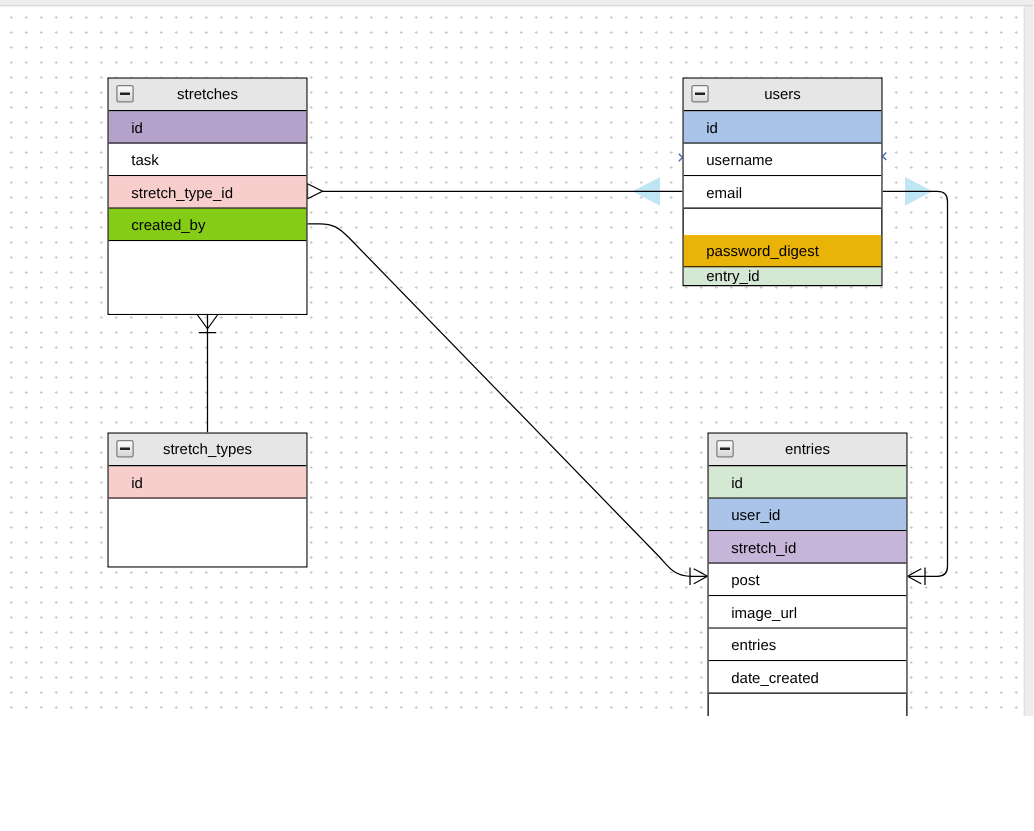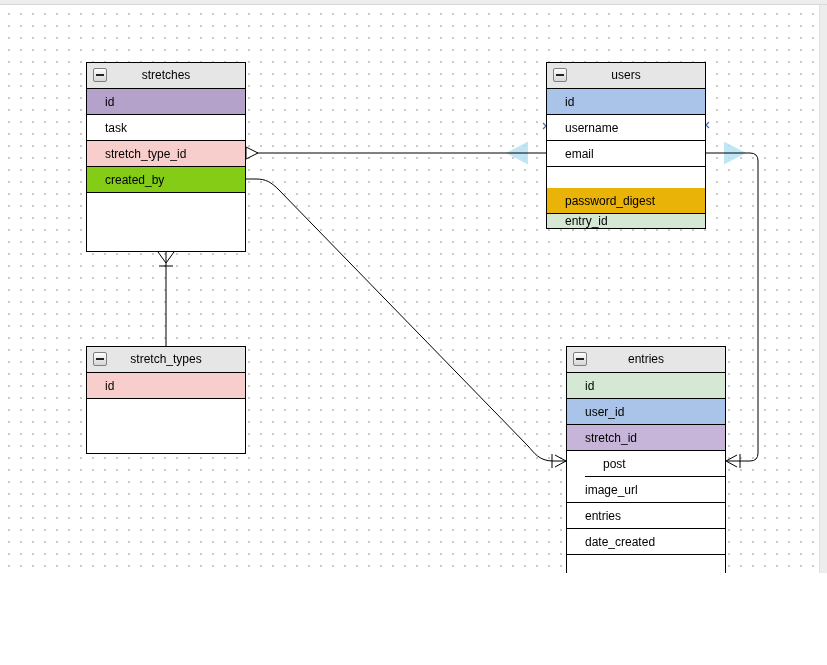--- a/index.html
+++ b/index.html
@@ -133,21 +133,21 @@
     </div>
     <div class="er-row" style="background: rgb(213, 232, 212);">
         <span>id</span>
       </div>
     <div class="er-row" style="background: rgb(169, 196, 232);">
         <span>user_id</span>
       </div>
     <div class="er-row" style="background: rgb(198, 181, 216);">
         <span>stretch_id</span>
       </div>
-    <div class="er-row" style="background: rgb(255, 255, 255); margin-left: 18px;">
+    <div class="er-row" style="background: rgb(255, 255, 255);">
         <span>post</span>
       </div>
     <div class="er-row" style="background: rgb(255, 255, 255);">
         <span>image_url</span>
       </div>
     <div class="er-row" style="background: rgb(255, 255, 255);">
         <span>entries</span>
       </div>
     <div class="er-row" style="background: rgb(255, 255, 255);">
         <span>date_created</span>

